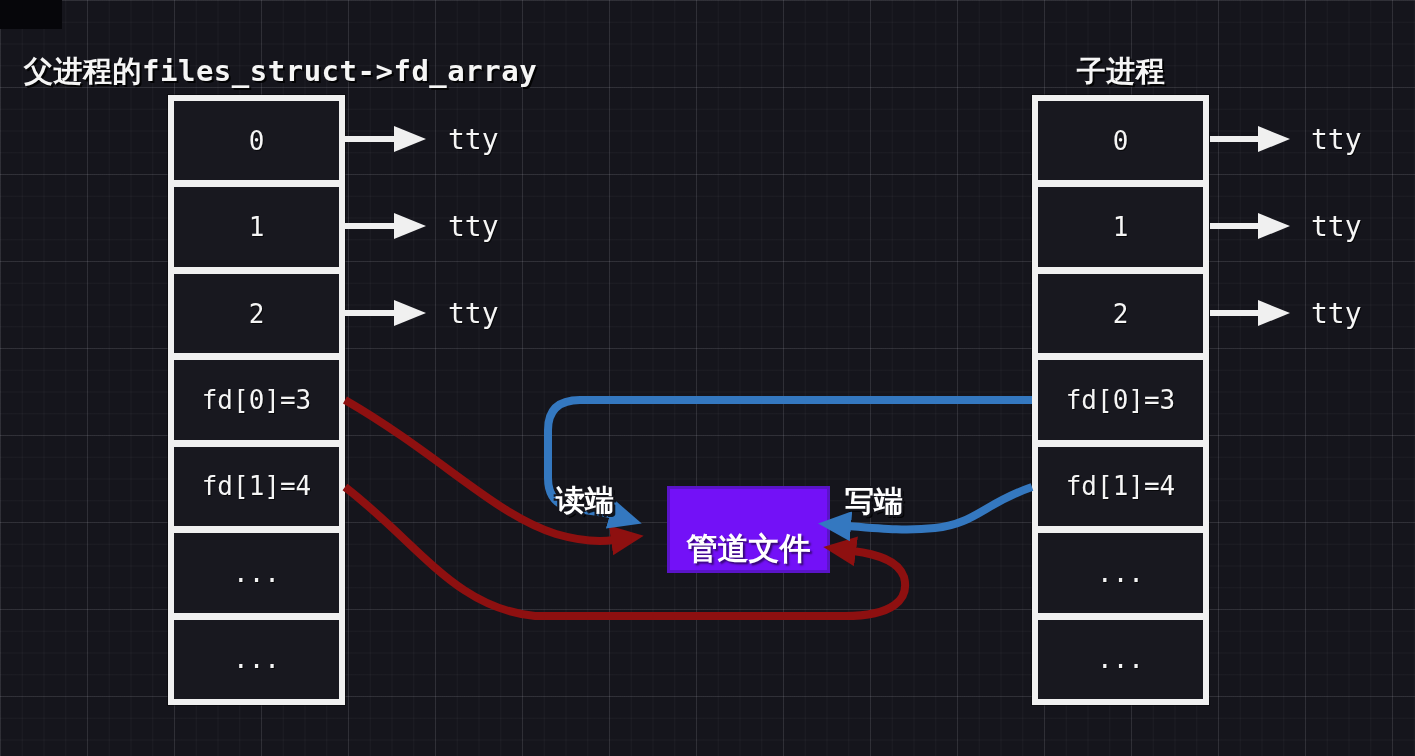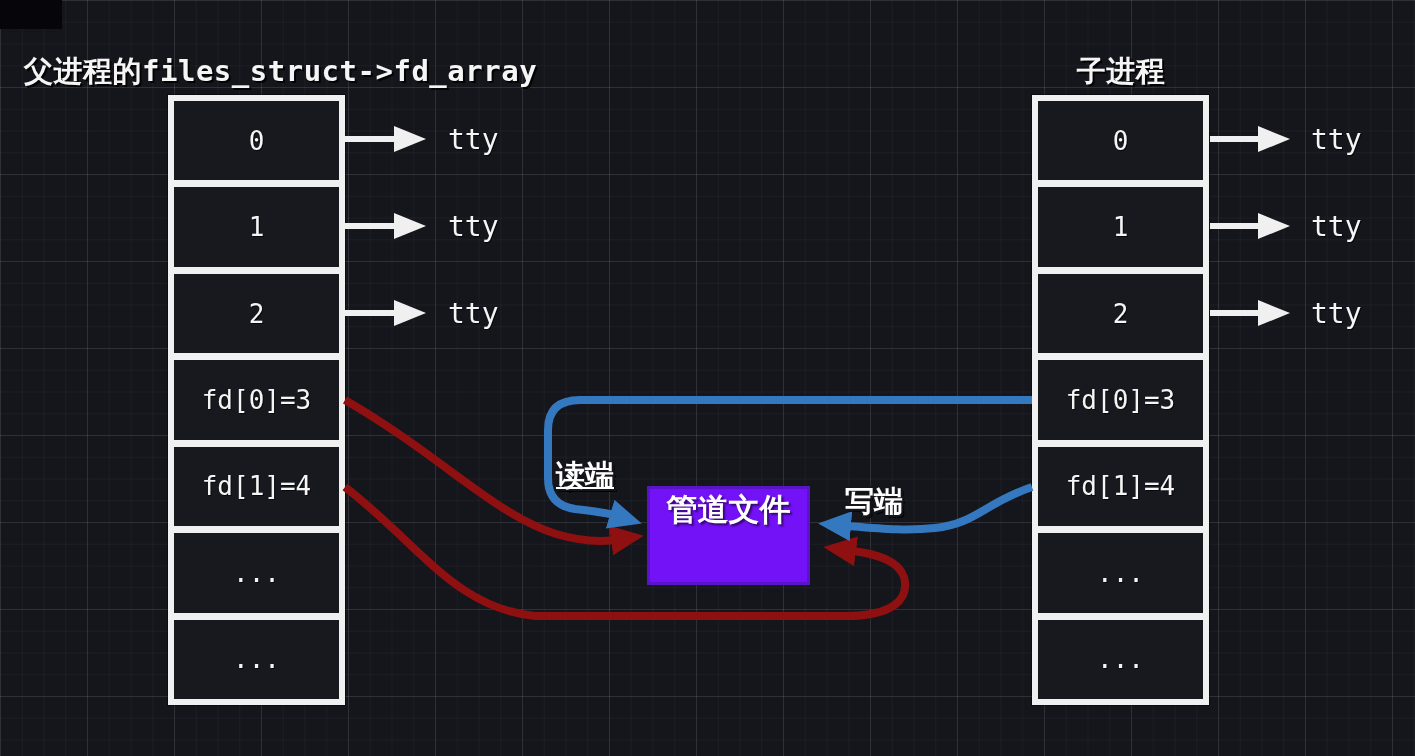--- a/index.html
+++ b/index.html
@@ -53,43 +53,43 @@
   .tty-arrow{stroke:#f0f0f0;stroke-width:6;fill:none;}
   .mk-parent{fill:var(--parent-link,#8e1010);}
   .mk-child{fill:var(--child-link,#3478c0);}
   .mk-white{fill:#f0f0f0;}
   .tty-label{
     position:absolute;width:80px;
     font-size:28px;color:var(--text,#f5f5f5);
     text-shadow:1px 1px 0 rgba(0,0,0,0.7);
   }
   .pipe-box{
-    position:absolute;left:647px;top:486px;width:163px;height:99px;
+    position:absolute;left:667px;top:486px;width:163px;height:87px;
     box-sizing:border-box;
     background:var(--pipe-fill,#7311f7);
     border:3px solid var(--pipe-border,#5a14c8);
-    display:flex;align-items:flex-start;justify-content:center;
+    display:flex;align-items:flex-end;justify-content:center;
   }
   .pipe-box .pipe-text{
     font-family:"DejaVu Sans",sans-serif;
     font-size:31px;font-weight:bold;color:#ffffff;
     text-shadow:2px 2px 2px rgba(0,0,0,0.55);
     white-space:nowrap;
   }
   .end-label{
     position:absolute;
     font-family:"DejaVu Sans",sans-serif;
     font-size:29px;font-weight:bold;color:#ffffff;
     text-shadow:
       2px 2px 0 #15151c,-2px -2px 0 #15151c,
       2px -2px 0 #15151c,-2px 2px 0 #15151c,
       3px 3px 0 rgba(0,0,0,0.8);
     white-space:nowrap;
   }
-  .read-end{left:556px;top:456px;text-decoration:underline;}
+  .read-end{left:556px;top:481px;}
   .write-end{left:845px;top:482px;}
 </style>
 </head>
 <body>
 
 <div class="canvas">
 
   <div class="corner-patch"></div>
 
   <div class="diagram-title title-right">子进程</div>

